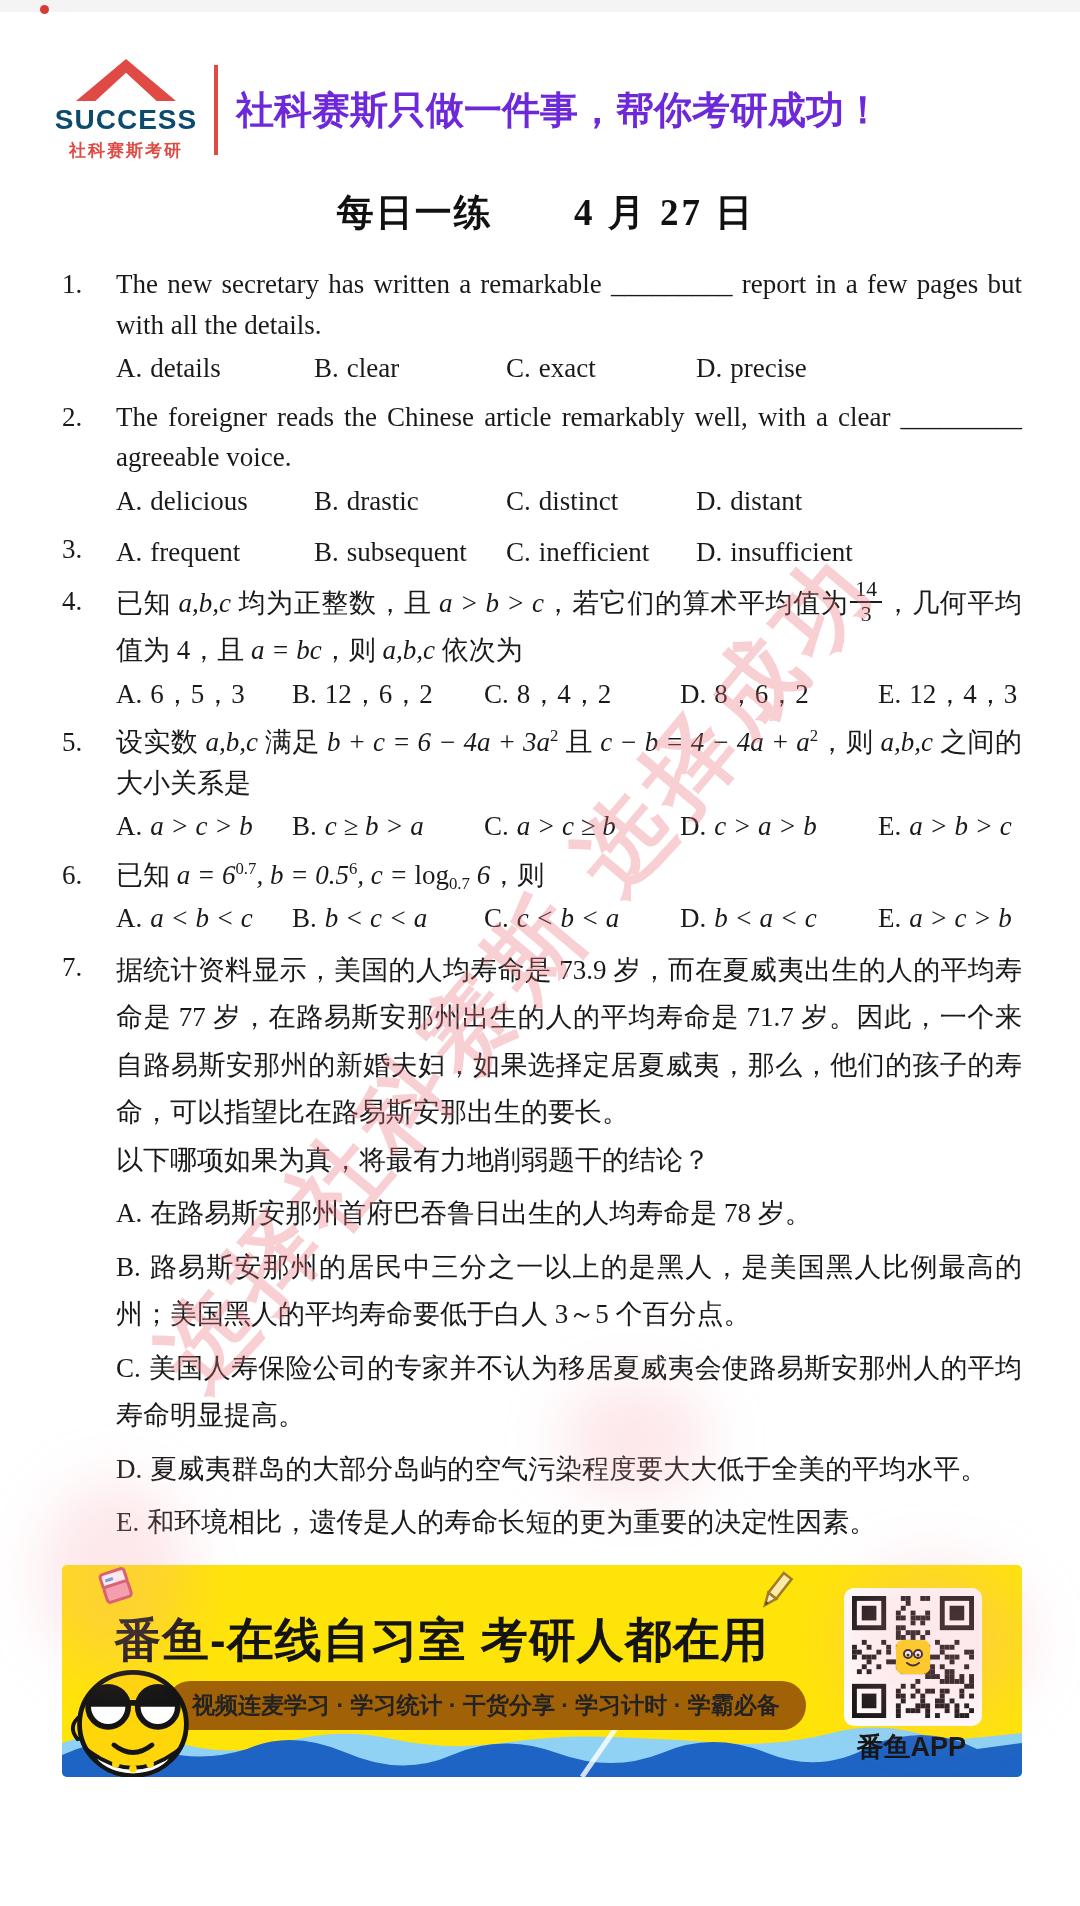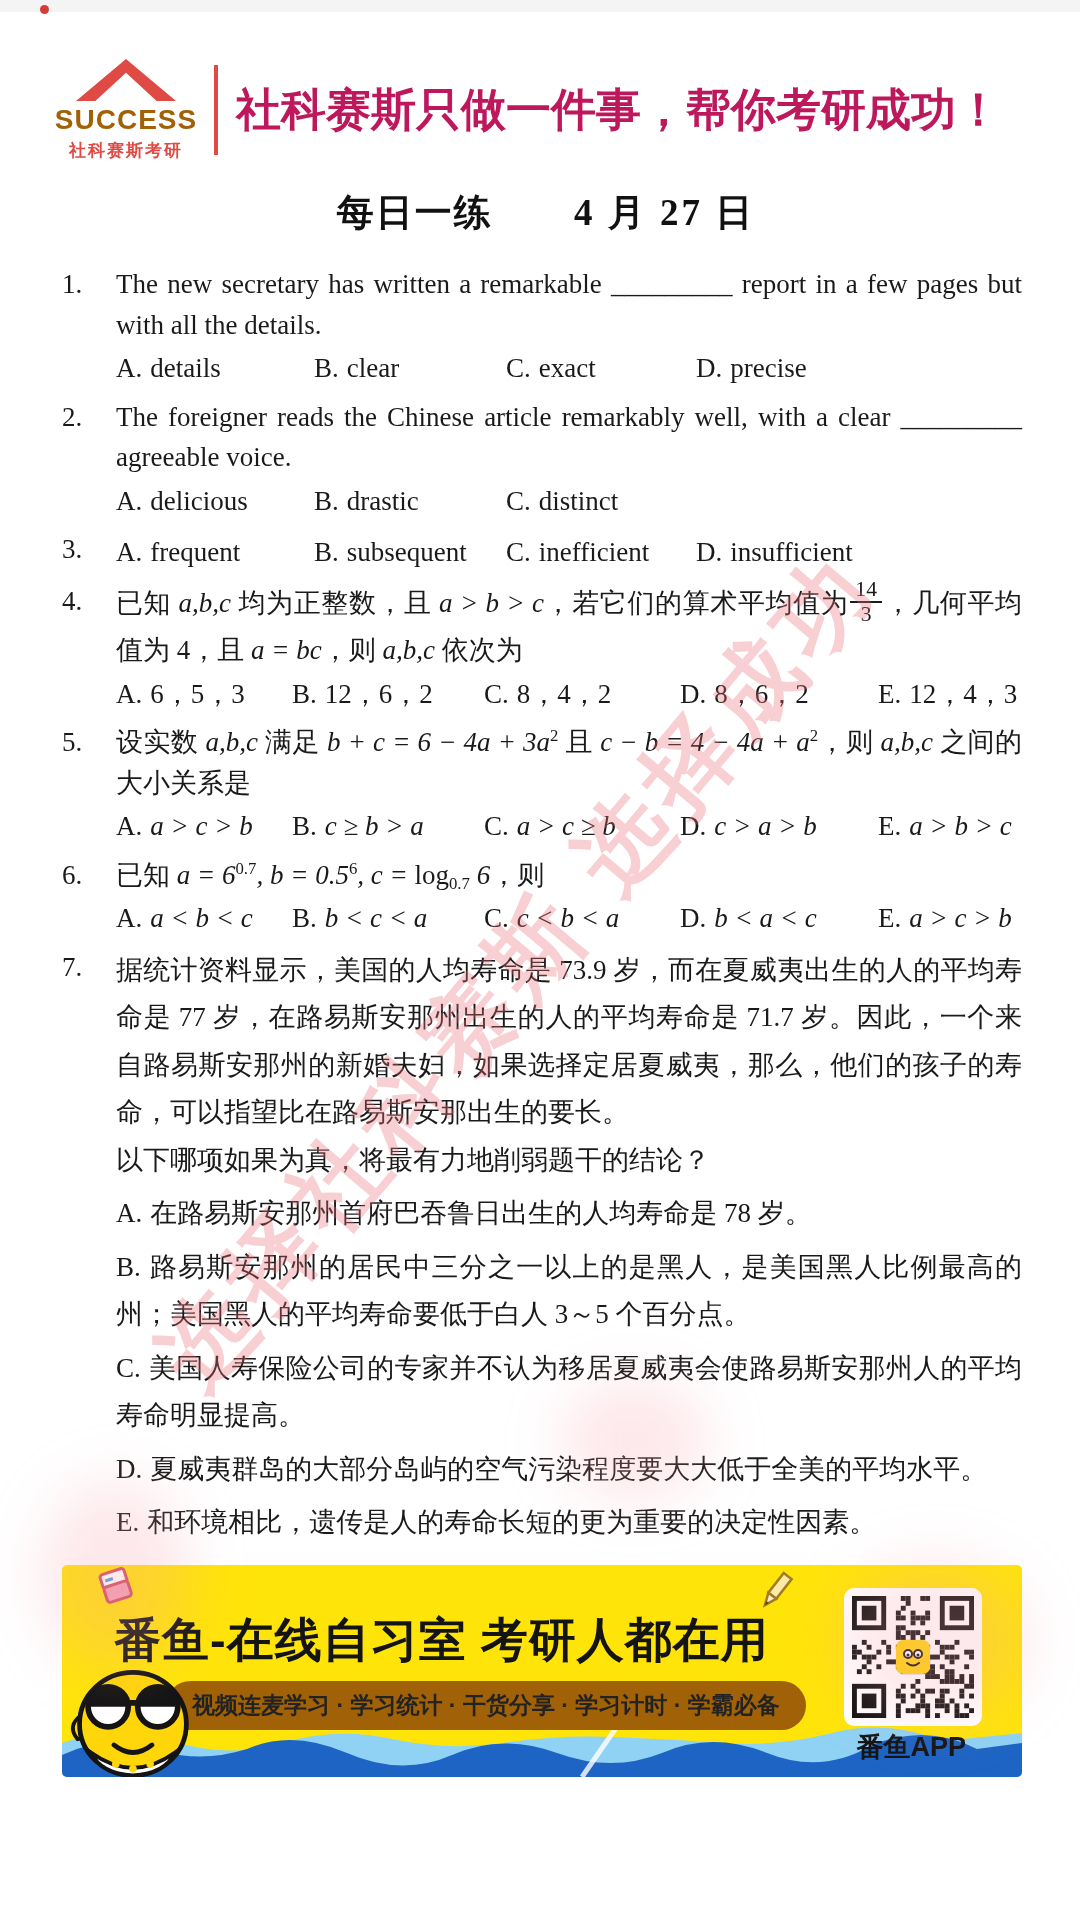--- a/index.html
+++ b/index.html
@@ -8,24 +8,24 @@
     background:#ffffff;color:#1a1a1a;
     font-family:"Liberation Serif","DejaVu Serif",serif;
   }
   
   .top-strip{height:12px;background:#f4f4f4;}
   .corner-dot{position:absolute;left:40px;top:5px;width:9px;height:9px;border-radius:50%;background:#d43c34;}
   
   .header{display:flex;align-items:center;padding:46px 0 0 60px;}
   .logo{width:132px;display:flex;flex-direction:column;align-items:center;flex:none;}
   .logo svg{width:100px;height:44px;display:block;}
-  .logo .brand{font-family:"Liberation Sans","DejaVu Sans",sans-serif;font-weight:700;font-size:28px;color:#a16207;letter-spacing:1px;margin-top:2px;}
+  .logo .brand{font-family:"Liberation Sans","DejaVu Sans",sans-serif;font-weight:700;font-size:28px;color:#0c4a6e;letter-spacing:1px;margin-top:2px;}
   .logo .sub{font-family:"Liberation Sans","DejaVu Sans",sans-serif;font-weight:700;font-size:17px;color:#e04a44;letter-spacing:2px;margin-top:3px;white-space:nowrap;}
   .hdr-divider{width:4px;height:90px;background:#e04a44;margin:0 18px 0 22px;flex:none;}
-  .slogan{font-family:"Liberation Sans","DejaVu Sans",sans-serif;font-weight:900;font-size:45px;color:#be185d;letter-spacing:0px;white-space:nowrap;}
+  .slogan{font-family:"Liberation Sans","DejaVu Sans",sans-serif;font-weight:900;font-size:38px;color:#6d28d9;letter-spacing:0px;white-space:nowrap;}
   
   .title{margin-top:26px;text-align:center;font-size:37px;color:#111;padding-left:12px;}
   .title .t-left{font-family:"Liberation Sans","DejaVu Sans",sans-serif;font-weight:900;letter-spacing:2px;}
   .title .t-right{font-family:"Liberation Serif","DejaVu Serif",serif;font-weight:700;margin-left:72px;letter-spacing:3px;}
   
   .qs{margin:26px 58px 0 62px;font-size:27px;line-height:1.5;}
   .q{display:flex;margin-bottom:8px;}
   .qn{width:54px;flex:none;}
   .qb{flex:1;min-width:0;}
   .qb p{margin:0;text-align:justify;}
@@ -107,20 +107,21 @@
   </div>
 
   <div class="q">
     <div class="qn">2.</div>
     <div class="qb">
       <p class="stem">The foreigner reads the Chinese article remarkably well, with a clear _________ agreeable voice.</p>
       <div class="opts g4">
         <span class="opt"><span class="ol">A.</span><span class="ov">delicious</span></span>
         <span class="opt"><span class="ol">B.</span><span class="ov">drastic</span></span>
         <span class="opt"><span class="ol">C.</span><span class="ov">distinct</span></span>
+        <span class="opt"><span class="ol">D.</span><span class="ov">distant</span></span>
       </div>
     </div>
   </div>
 
   <div class="q">
     <div class="qn">3.</div>
     <div class="qb">
       <div class="opts g4">
         <span class="opt"><span class="ol">A.</span><span class="ov">frequent</span></span>
         <span class="opt"><span class="ol">B.</span><span class="ov">subsequent</span></span>

